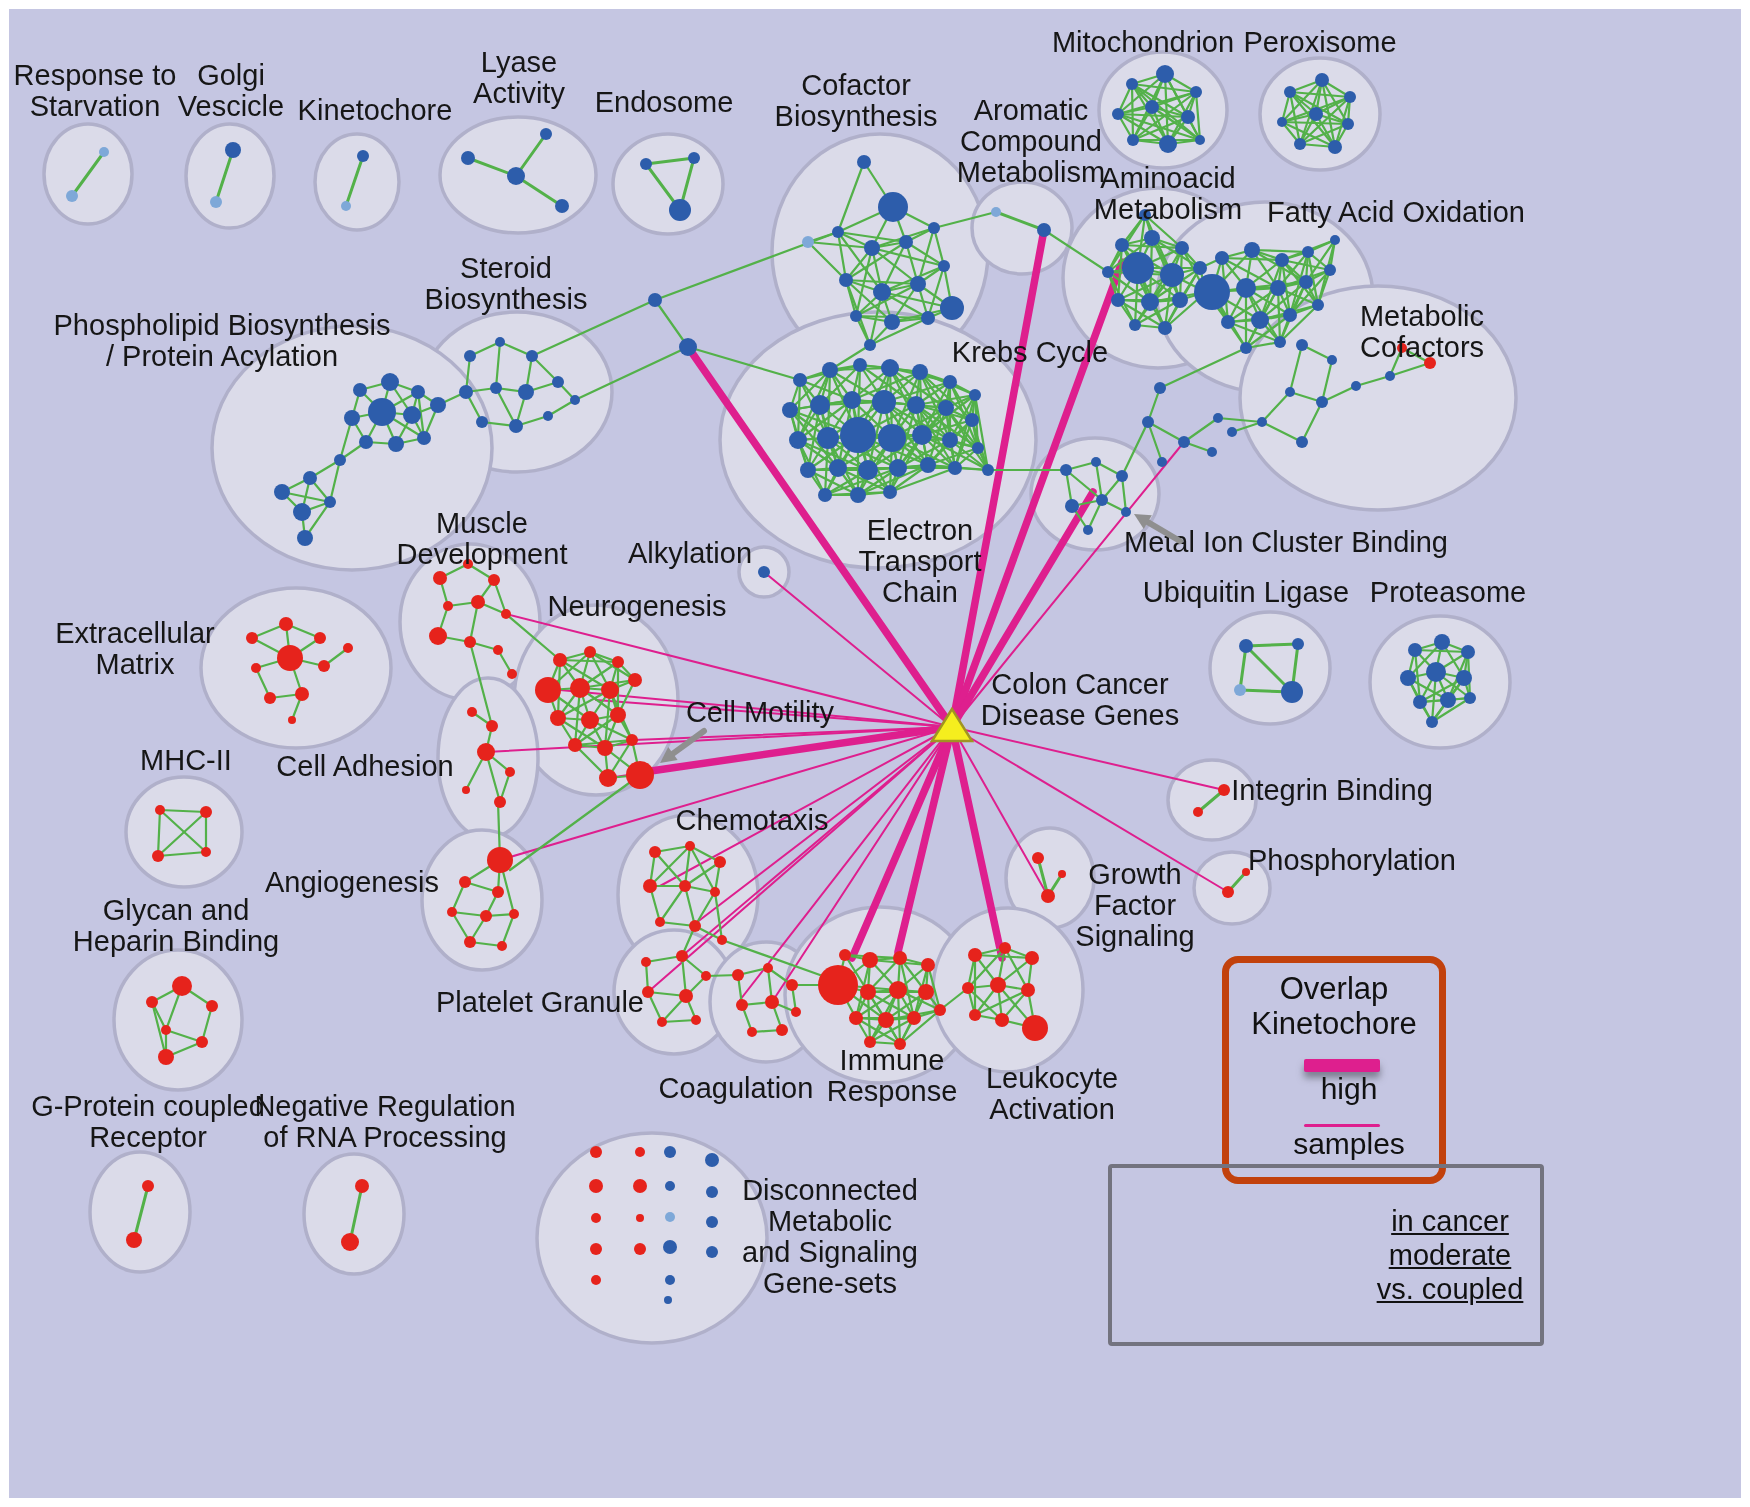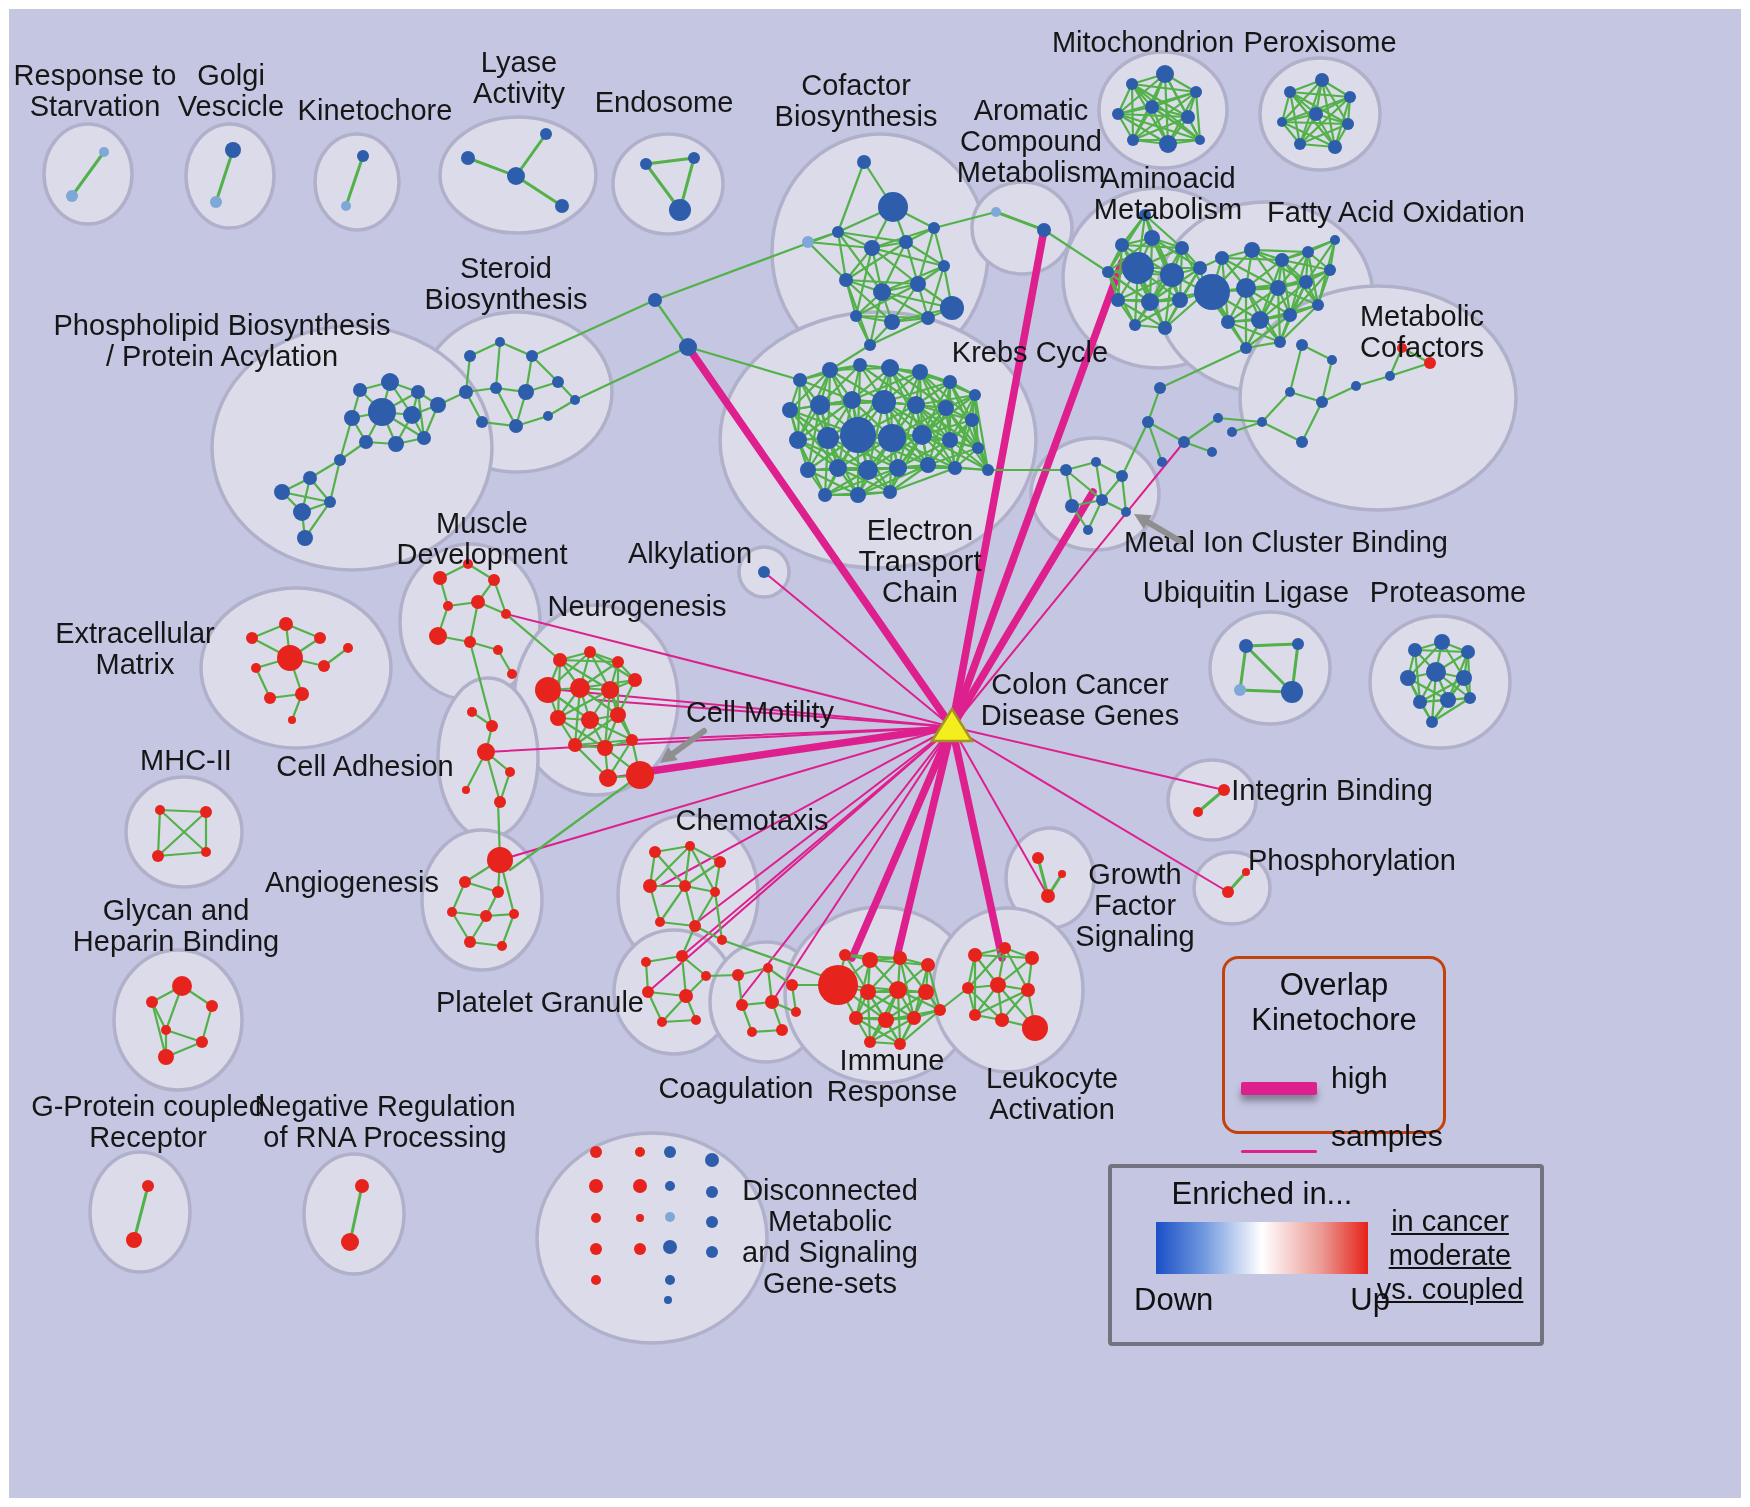--- a/index.html
+++ b/index.html
@@ -1,25 +1,25 @@
 <!DOCTYPE html>
 <html><head>
 <meta charset="utf-8">
 <style>
   html,body{margin:0;padding:0;background:#ffffff;font-family:"Liberation Sans",sans-serif;}
   .stage{position:relative;width:1750px;height:1507px;background:#c5c6e2;box-sizing:border-box;border:9px solid #ffffff;overflow:hidden;}
   svg.map{position:absolute;left:0;top:0;}
   .map-label{font-size:29px;fill:#161616;}
 
   
-  .legend-overlap{position:absolute;left:1213px;top:947px;width:224px;height:178px;
-    border:3px solid #c2410c;border-radius:16px;box-sizing:border-box;color:#111;
+  .legend-overlap{position:absolute;left:1213px;top:947px;width:224px;height:228px;
+    border:7px solid #c2410c;border-radius:16px;box-sizing:border-box;color:#111;
     padding-top:8px;}
   .legend-overlap .lg-title{text-align:center;font-size:31px;line-height:35px;}
-  .lg-row{display:flex;align-items:flex-end;margin:24px 0 0 16px;}
+  .lg-row{display:flex;align-items:center;margin:18px 0 0 16px;flex-direction:column;}
   .lg-sample{width:76px;height:13px;background:#de1f8e;border-radius:2px;
     box-shadow:0 6px 7px rgba(70,70,80,0.55);flex:0 0 auto;}
   .lg-sample.moderate{height:3px;box-shadow:none;}
   .lg-row .lbl{font-size:30px;margin-left:14px;}
 
   
   .legend-enriched{position:absolute;left:1099px;top:1155px;width:436px;height:182px;
     border:4px solid #73737f;border-radius:4px;box-sizing:border-box;color:#111;}
   .enr-left{position:absolute;left:22px;top:8px;width:256px;text-align:center;}
   .enr-title{font-size:31px;}
@@ -1299,28 +1299,20 @@
       <span class="lg-sample high"></span>
       <span class="lbl">high</span>
     </div>
     <div class="lg-row">
       <span class="lg-sample moderate"></span>
       <span class="lbl">samples</span>
     </div>
   </div>
 
   <div class="legend-enriched">
-    <div class="enr-left">
-      <div class="enr-title">Enriched in...</div>
-      <div class="gradient-bar"></div>
-      <div class="updown">
-        <span>Down</span>
-        <span>Up</span>
-      </div>
-    </div>
     <div class="enr-right">
       <div>in cancer</div>
       <div>moderate</div>
       <div>vs. coupled</div>
     </div>
   </div>
 
 </div>
 
 </body></html>

